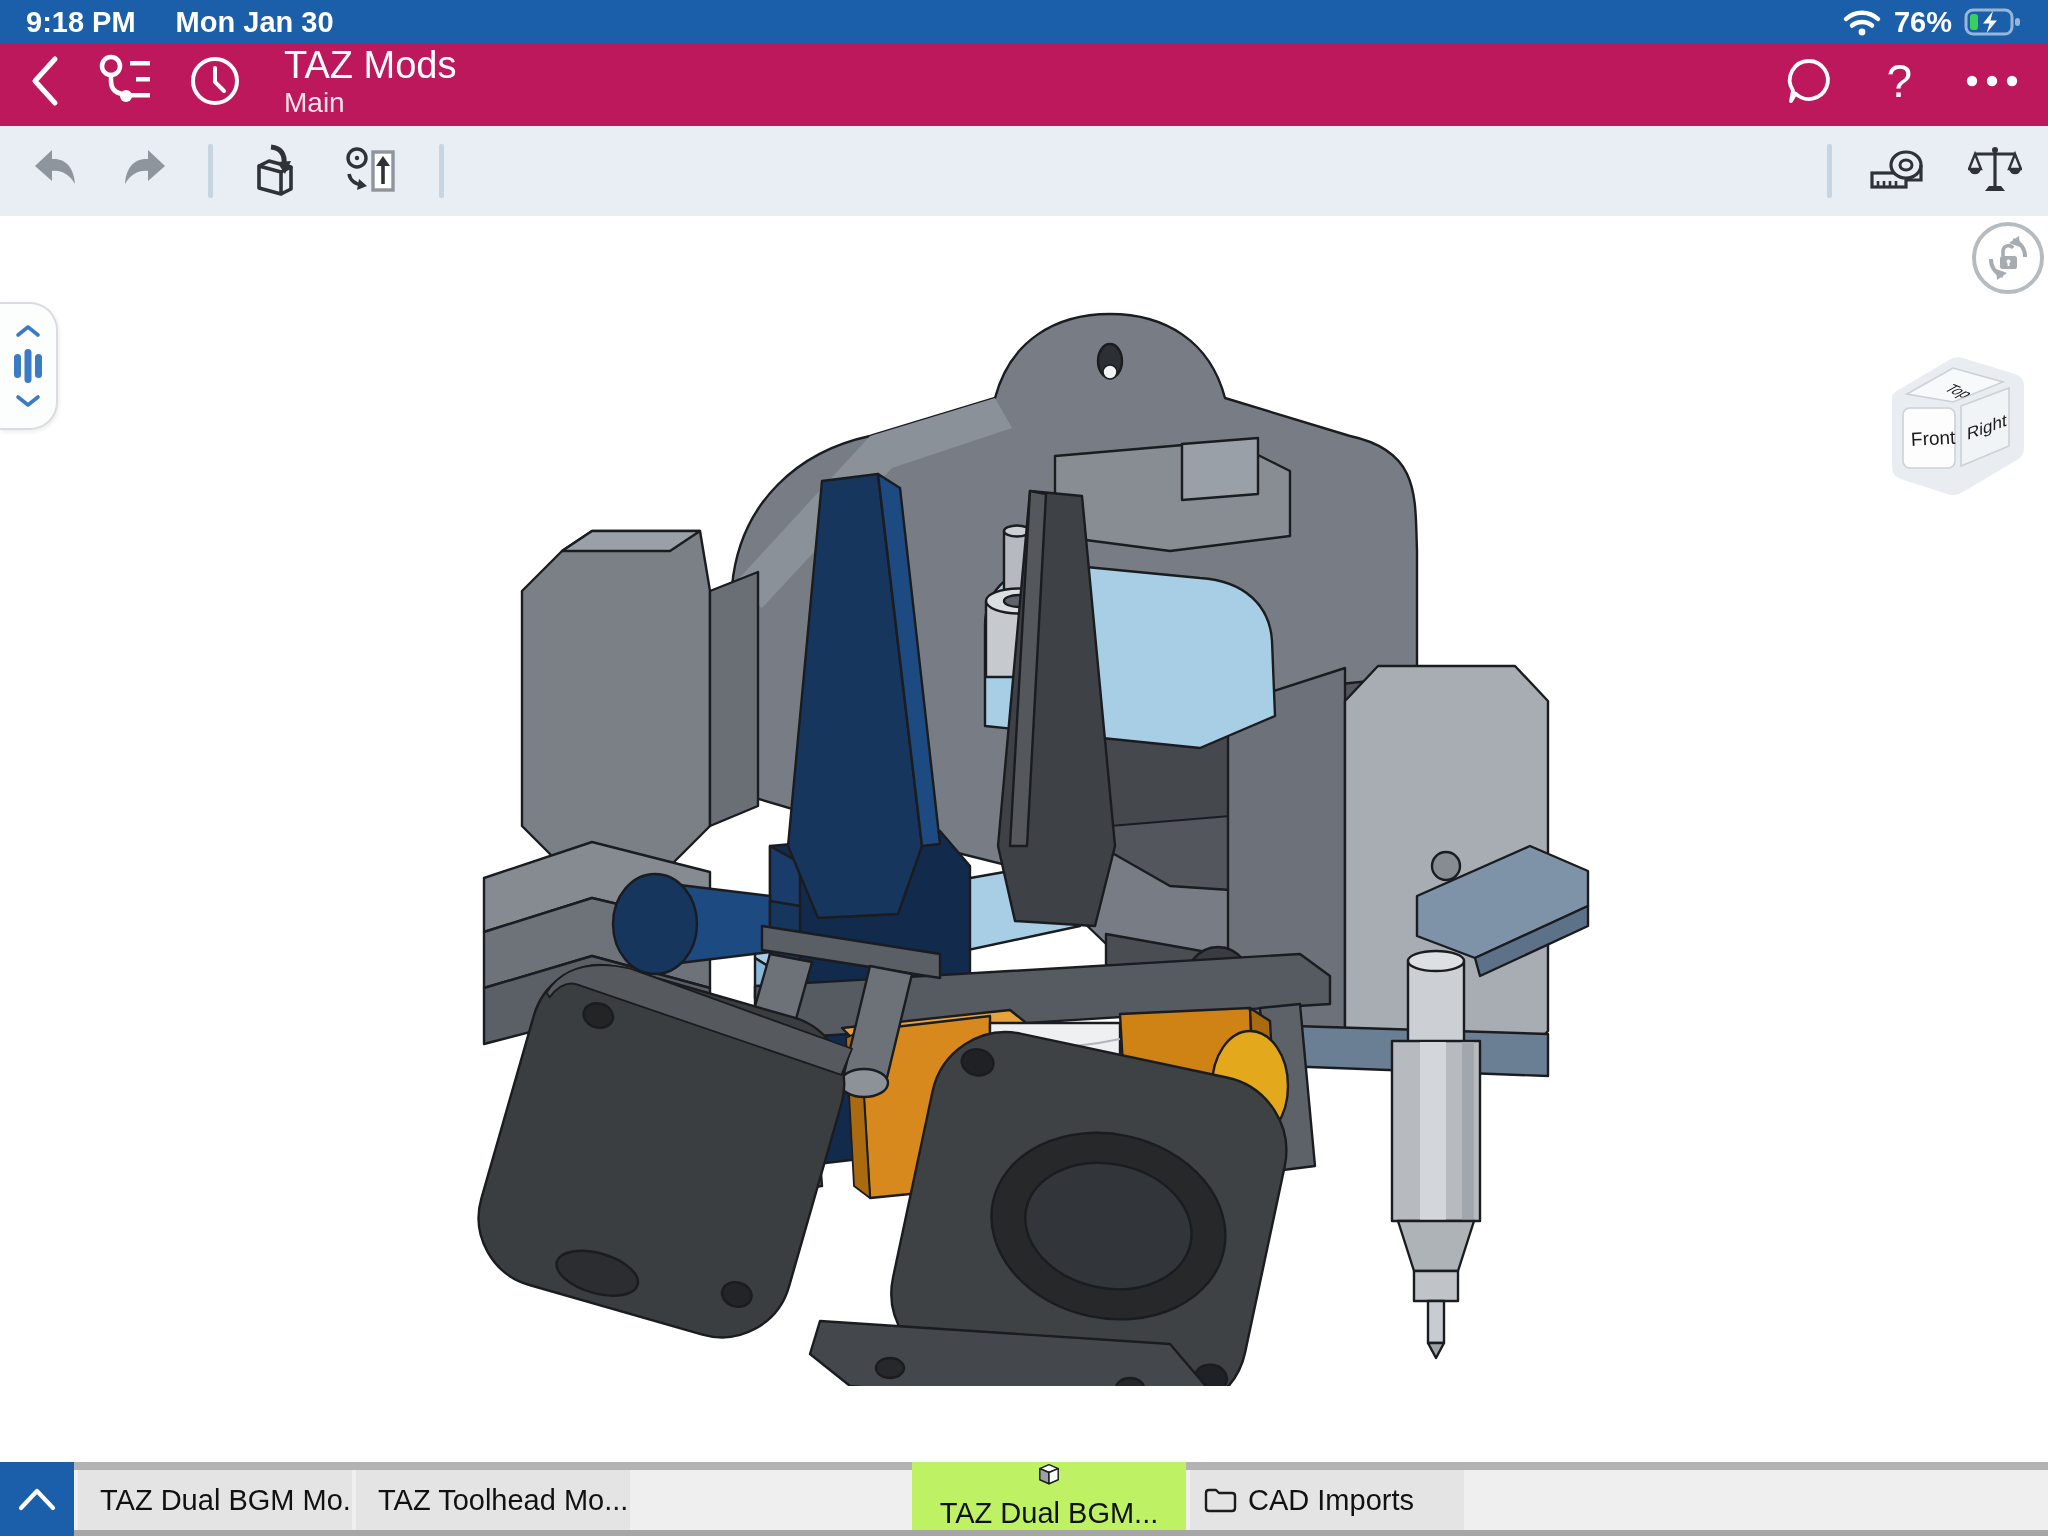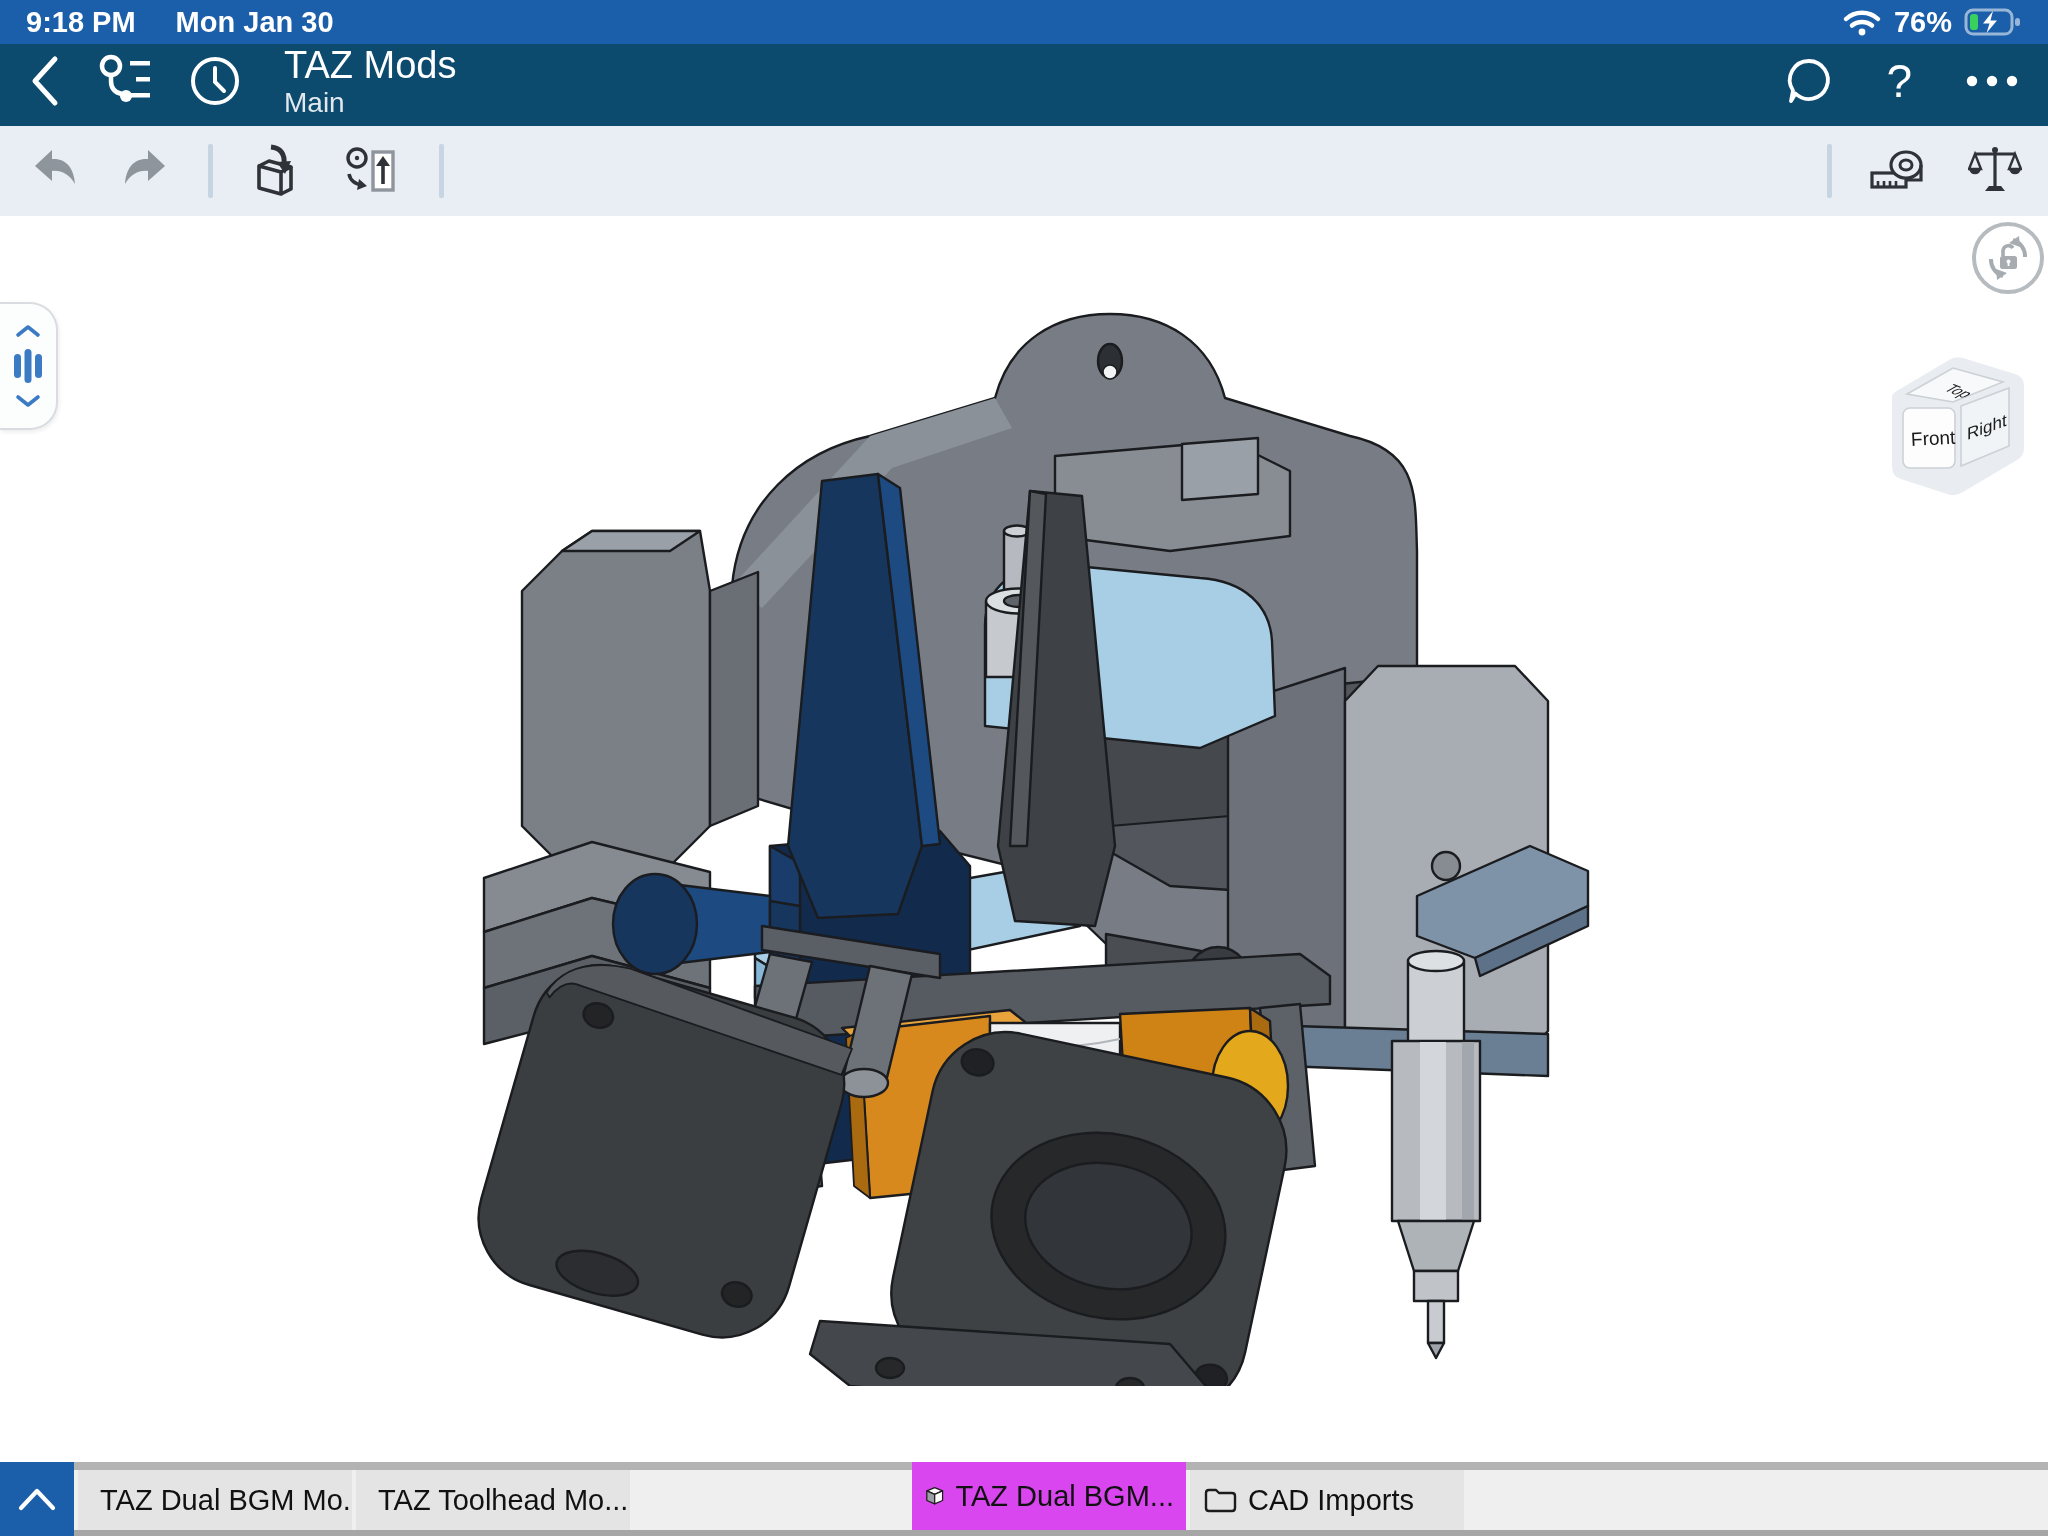--- a/index.html
+++ b/index.html
@@ -10,21 +10,21 @@
   }
   
   .statusbar{
     position:absolute;top:0;left:0;width:2048px;height:44px;background:#1b5ea9;
     display:flex;align-items:center;justify-content:space-between;color:#fff;
     padding:0 26px;box-sizing:border-box;font-size:29px;
   }
   .statusbar .left{display:flex;gap:40px;align-items:center;font-weight:600;}
   .statusbar .right{display:flex;gap:12px;align-items:center;font-weight:600;}
   .header{
-    position:absolute;top:44px;left:0;width:2048px;height:82px;background:#0c4a6e;
+    position:absolute;top:44px;left:0;width:2048px;height:82px;background:#be185d;
     display:flex;align-items:center;color:#fff;box-sizing:border-box;
     padding:0 28px 8px 28px;
   }
   .header .licons{display:flex;align-items:center;gap:34px;}
   .titleblock{margin-left:42px;line-height:1.12;}
   .titleblock .t{font-size:38px;}
   .titleblock .s{font-size:28px;opacity:.88;}
   .header .spacer{flex:1;}
   .header .ricons{display:flex;align-items:center;gap:52px;}
   .helpmark{font-size:46px;font-weight:400;}
@@ -57,21 +57,21 @@
   .tabbar .bline{position:absolute;bottom:0;left:0;width:2048px;height:6px;background:#a6a6a6;}
   .tabtoggle{
     position:absolute;left:0;top:0;width:74px;height:74px;background:#1b5ea9;z-index:3;
     display:flex;align-items:center;justify-content:center;
   }
   .tab{
     position:absolute;top:8px;height:60px;width:274px;background:#e4e4e4;z-index:1;
     display:flex;align-items:center;gap:10px;padding:0 12px;box-sizing:border-box;
     font-size:29px;color:#111;white-space:nowrap;overflow:hidden;
   }
-  .tab.active{top:0;height:68px;background:#d946ef;z-index:2;}
+  .tab.active{top:0;height:68px;background:#bef264;z-index:2;flex-direction:column;}
   svg{display:block;}
 </style>
 </head>
 <body>
 
 <div class="statusbar">
   <div class="left">
     <span>9:18 PM</span>
     <span>Mon Jan 30</span>
   </div>

